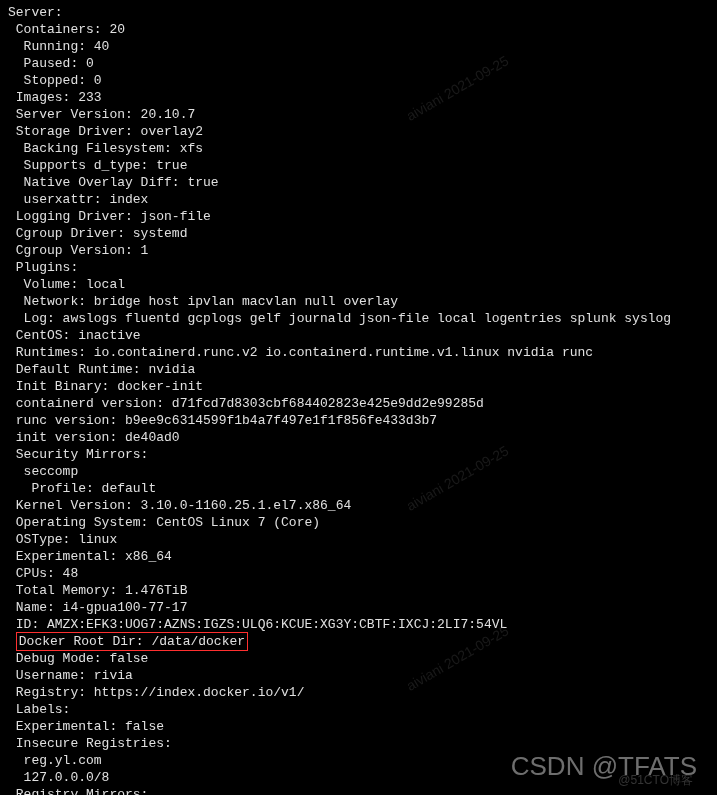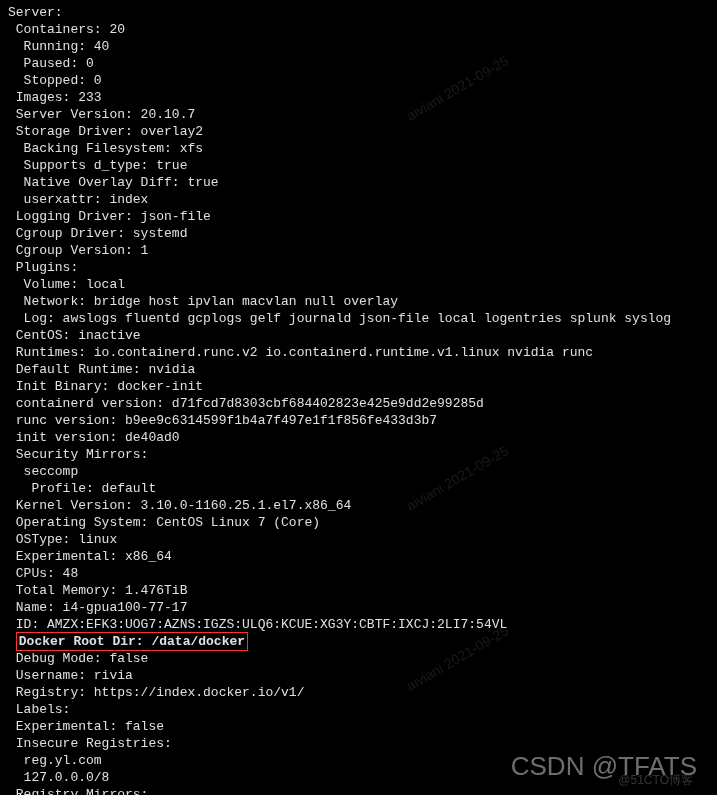--- a/index.html
+++ b/index.html
@@ -15,21 +15,20 @@
     box-sizing: border-box;
     position: relative;
     overflow: hidden;
   }
   .line { white-space: pre; }
   .highlight {
     display: inline-block;
     border: 1px solid #ff3030;
     padding: 0 2px;
     margin: -1px 0;
-    font-weight: bold;
   }
   .watermark-diag {
     position: absolute;
     color: rgba(100,100,100,0.25);
     font-size: 14px;
     transform: rotate(-30deg);
     pointer-events: none;
     font-family: sans-serif;
   }
   .wm1 { top: 80px; left: 400px; }

